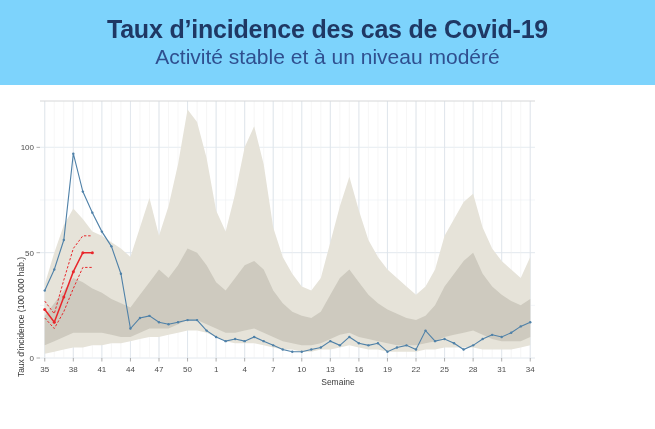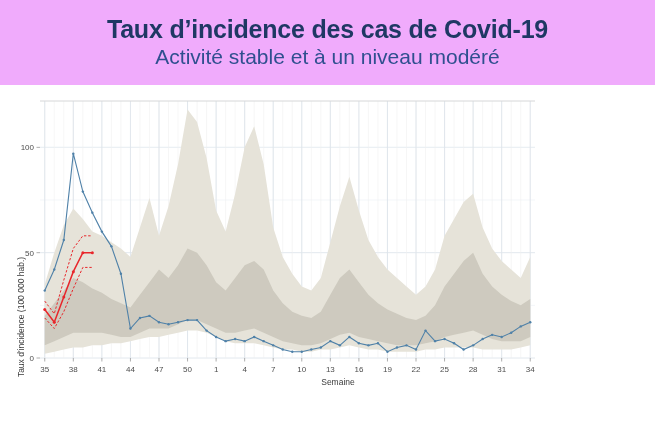--- a/index.html
+++ b/index.html
@@ -9,21 +9,21 @@
   body {
     width: 655px; height: 429px;
     font-family: "Liberation Sans", sans-serif;
     overflow: hidden;
     position: relative;
   }
   #header-banner {
     position: absolute;
     left: 0; top: 0;
     width: 655px; height: 85px;
-    background: #f0abfc;
+    background: #7dd3fc;
     display: flex;
     flex-direction: column;
     align-items: center;
     justify-content: center;
   }
   #title-main {
     font-size: 25px;
     font-weight: bold;
     color: #1f3864;
     letter-spacing: -0.2px;

